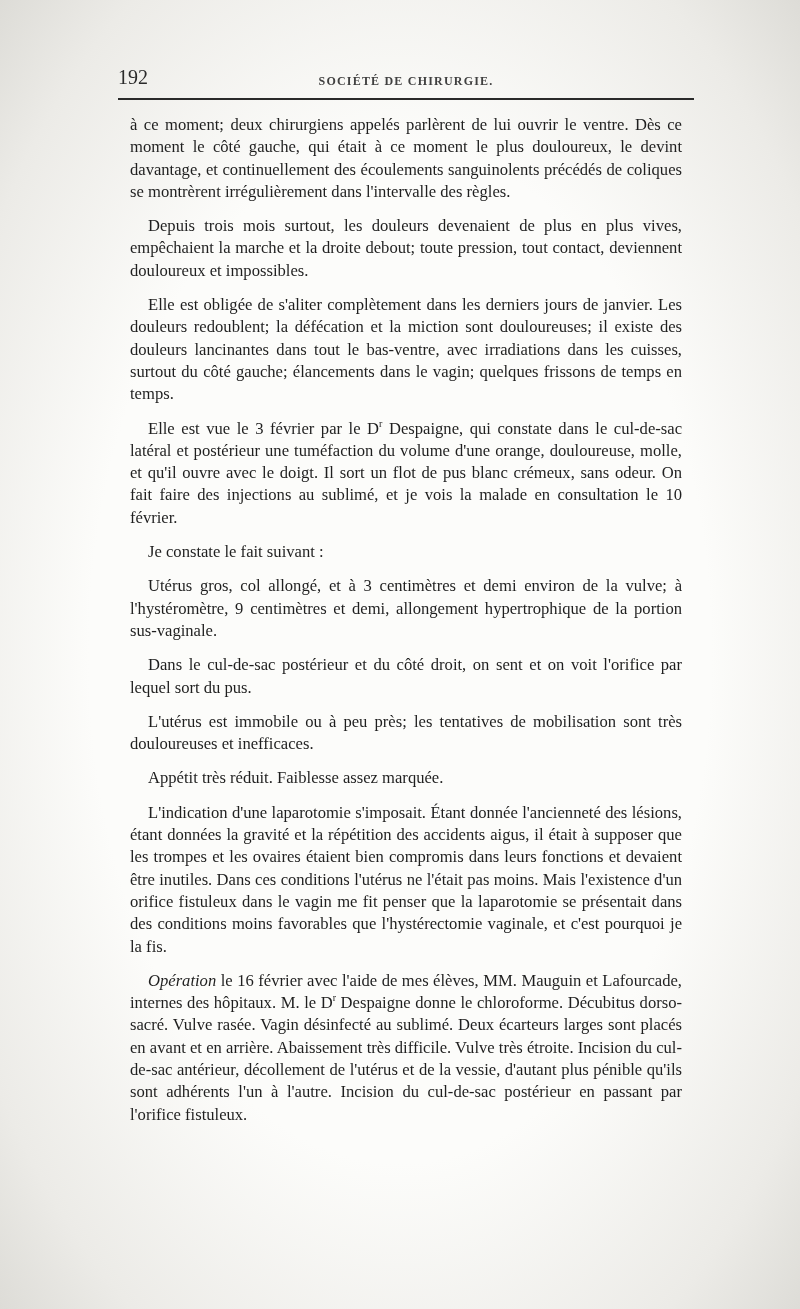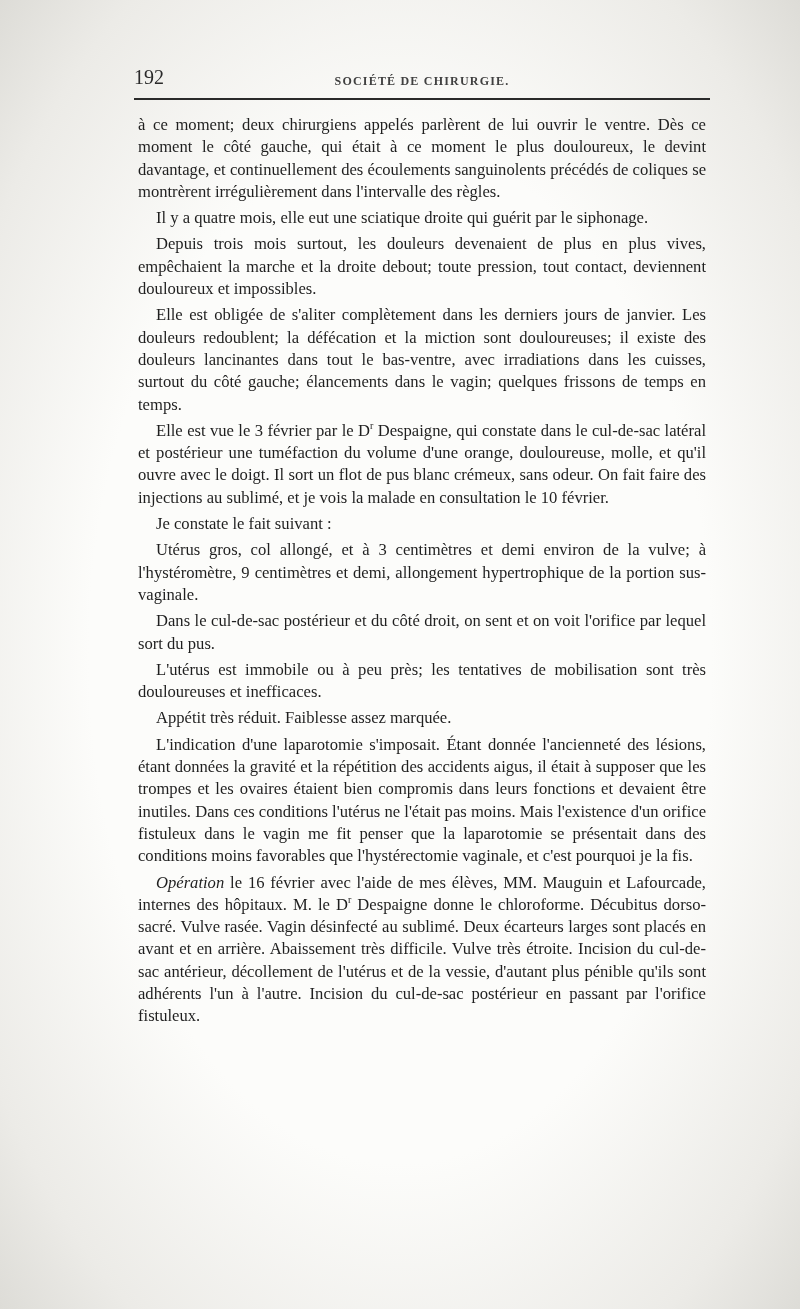--- a/index.html
+++ b/index.html
@@ -4,56 +4,55 @@
 <style>
   html, body { margin: 0; padding: 0; }
   body {
     width: 800px; height: 1309px; overflow: hidden;
     background: radial-gradient(ellipse at center, #fcfcfa 55%, #ecebe7 85%, #dddcd7 100%);
     font-family: "Liberation Serif", "DejaVu Serif", serif;
     color: #1f1f1f;
     position: relative;
   }
   .page {
-    position: absolute; left: 134px; top: 62px; width: 576px;
+    position: absolute; left: 118px; top: 62px; width: 576px;
   }
   .header {
     position: relative; height: 30px;
   }
   .page-num {
     position: absolute; left: 0; top: 4px; font-size: 20px; color: #2a2a2a;
   }
   .running-title {
     position: absolute; left: 0; right: 0; top: 12px; text-align: center;
     font-size: 12px; font-weight: bold; letter-spacing: 1.2px; color: #404040;
   }
   .rule {
     height: 2px; background: #2a2a2a; margin-top: 6px; margin-bottom: 14px;
   }
   .body p {
-    margin: 4px; font-size: 16.6px; line-height: 22.3px; text-align: justify;
+    margin: 12px; font-size: 16.6px; line-height: 22.3px; text-align: justify;
     text-indent: 18px; hyphens: manual;
   }
   .body p.cont { text-indent: 0; }
   .body em { }
   sup { font-size: 10px; vertical-align: super; line-height: 0; }
 </style>
 </head>
 <body>
 
 <div class="page">
   <div class="header">
     <span class="page-num">192</span>
     <span class="running-title">SOCIÉTÉ DE CHIRURGIE.</span>
   </div>
   <div class="rule"></div>
 
   <div class="body">
     <p class="cont">à ce moment; deux chirurgiens appelés parlèrent de lui ouvrir le ventre. Dès ce moment le côté gauche, qui était à ce moment le plus douloureux, le devint davantage, et continuellement des écoulements sanguinolents précédés de coliques se montrèrent irrégulièrement dans l'intervalle des règles.</p>
-    <p>Il y a quatre mois, elle eut une sciatique droite qui guérit par le siphonage.</p>
     <p>Depuis trois mois surtout, les douleurs devenaient de plus en plus vives, empêchaient la marche et la droite debout; toute pression, tout contact, deviennent douloureux et impossibles.</p>
     <p>Elle est obligée de s'aliter complètement dans les derniers jours de janvier. Les douleurs redoublent; la défécation et la miction sont douloureuses; il existe des douleurs lancinantes dans tout le bas-ventre, avec irradiations dans les cuisses, surtout du côté gauche; élancements dans le vagin; quelques frissons de temps en temps.</p>
     <p><span>Elle est vue le 3 février par le D</span><sup>r</sup><span> Despaigne, qui constate dans le cul-de-sac latéral et postérieur une tuméfaction du volume d'une orange, douloureuse, molle, et qu'il ouvre avec le doigt. Il sort un flot de pus blanc crémeux, sans odeur. On fait faire des injections au sublimé, et je vois la malade en consultation le 10 février.</span></p>
     <p>Je constate le fait suivant :</p>
     <p>Utérus gros, col allongé, et à 3 centimètres et demi environ de la vulve; à l'hystéromètre, 9 centimètres et demi, allongement hypertrophique de la portion sus-vaginale.</p>
     <p>Dans le cul-de-sac postérieur et du côté droit, on sent et on voit l'orifice par lequel sort du pus.</p>
     <p>L'utérus est immobile ou à peu près; les tentatives de mobilisation sont très douloureuses et inefficaces.</p>
     <p>Appétit très réduit. Faiblesse assez marquée.</p>
     <p>L'indication d'une laparotomie s'imposait. Étant donnée l'ancienneté des lésions, étant données la gravité et la répétition des accidents aigus, il était à supposer que les trompes et les ovaires étaient bien compromis dans leurs fonctions et devaient être inutiles. Dans ces conditions l'utérus ne l'était pas moins. Mais l'existence d'un orifice fistuleux dans le vagin me fit penser que la laparotomie se présentait dans des conditions moins favorables que l'hystérectomie vaginale, et c'est pourquoi je la fis.</p>
     <p><em>Opération</em><span> le 16 février avec l'aide de mes élèves, MM. Mauguin et Lafourcade, internes des hôpitaux. M. le D</span><sup>r</sup><span> Despaigne donne le chloroforme. Décubitus dorso-sacré. Vulve rasée. Vagin désinfecté au sublimé. Deux écarteurs larges sont placés en avant et en arrière. Abaissement très difficile. Vulve très étroite. Incision du cul-de-sac antérieur, décollement de l'utérus et de la vessie, d'autant plus pénible qu'ils sont adhérents l'un à l'autre. Incision du cul-de-sac postérieur en passant par l'orifice fistuleux.</span></p>

